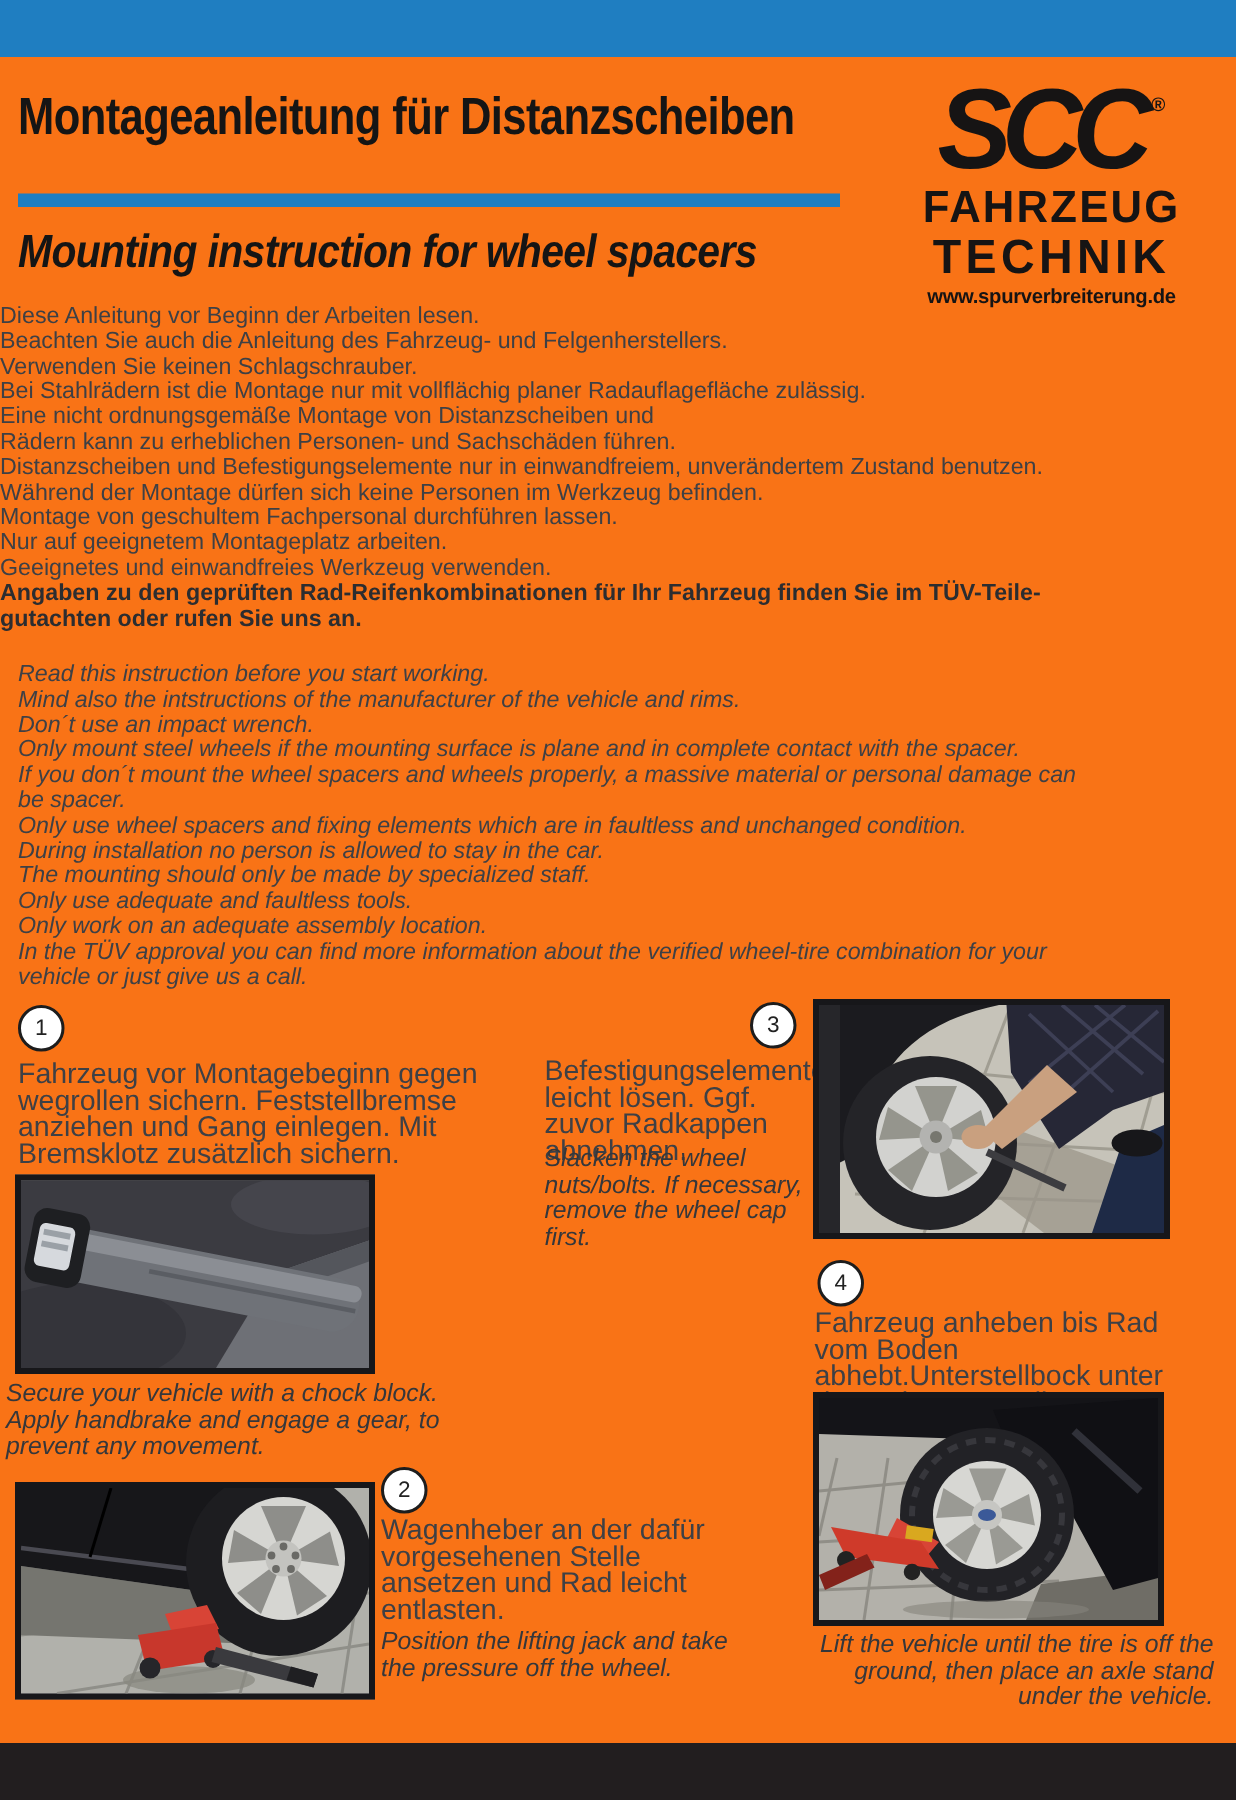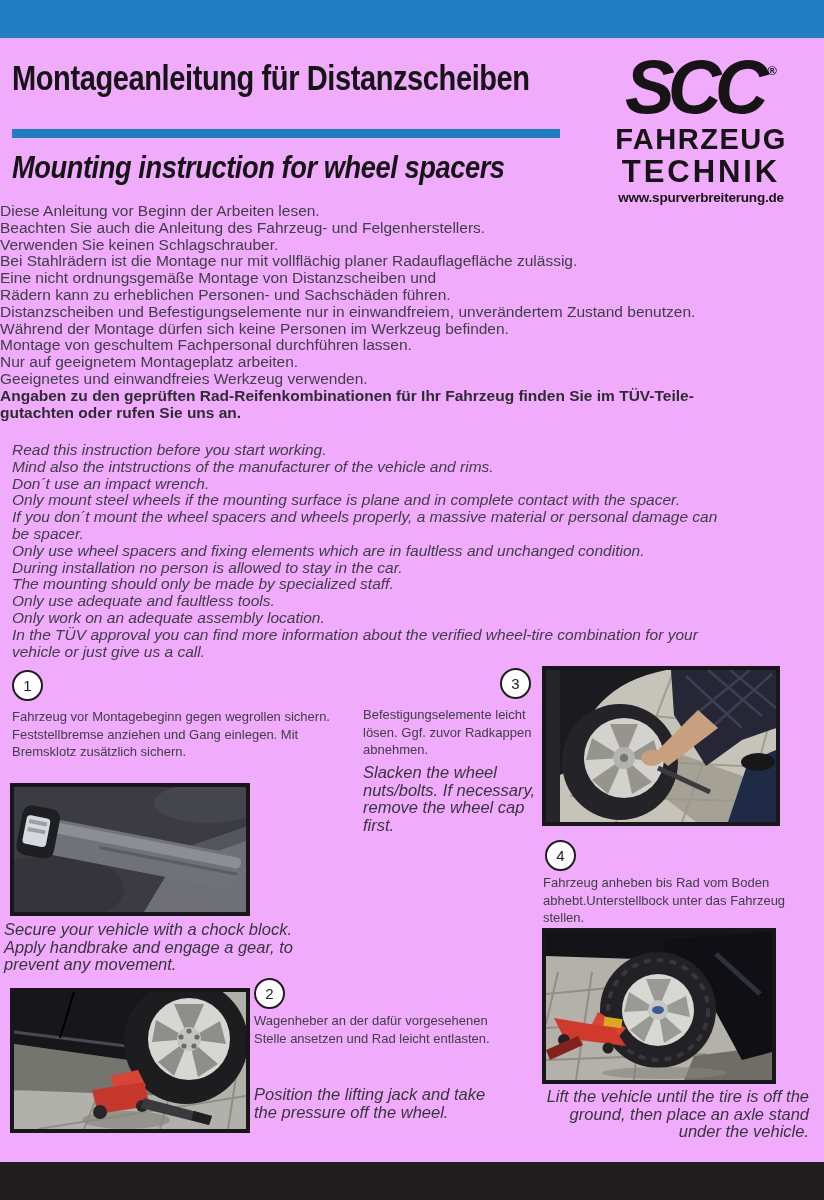--- a/index.html
+++ b/index.html
@@ -1,17 +1,17 @@
 <!DOCTYPE html>
 <html><head>
 <meta charset="utf-8">
 <style>
   html,body{margin:0;padding:0;background:#e8e8e8;}
   #page{
-    position:relative;width:824px;height:1200px;background:#f0abfc;
+    position:relative;width:824px;height:1200px;background:#f97316;
     overflow:hidden;font-family:"Liberation Sans",sans-serif;color:#3e4045;
     margin:0 auto;
   }
   .top-bar{position:absolute;left:0;top:0;width:824px;height:38px;background:#1f7ec1;}
   .bottom-bar{position:absolute;left:0;top:1162px;width:824px;height:38px;background:#221e1f;}
 
   .title-de{
     position:absolute;left:12px;top:58px;font-size:35px;font-weight:bold;color:#151515;
     letter-spacing:-0.5px;transform:scaleX(0.83);transform-origin:left top;white-space:nowrap;
   }
@@ -34,21 +34,21 @@
   .para{position:absolute;font-size:15.5px;line-height:16.8px;}
   .para .line{white-space:nowrap;}
   .para .line.bold{font-weight:bold;color:#2c2d30;}
   #intro-de{left:0;top:203px;width:800px;}
   #intro-en{left:12px;top:442px;width:800px;font-style:italic;}
 
   .step-circle{
     position:absolute;width:27px;height:27px;border:2.5px solid #1d1d1d;border-radius:50%;
     display:flex;align-items:center;justify-content:center;font-size:15px;color:#222;background:#fff;
   }
-  .step-de{position:absolute;font-size:13px;line-height:17.6px;color:#3e4045;}
+  .step-de{position:absolute;font-size:19px;line-height:17.6px;color:#3e4045;}
   .step-en{position:absolute;font-size:16.5px;line-height:17.6px;color:#35373b;font-style:italic;}
 
   .photo{position:absolute;border:4px solid #17171a;background:#777;}
   .photo svg{display:block;}
 </style>
 </head>
 <body>
 
 <div id="page">
 

